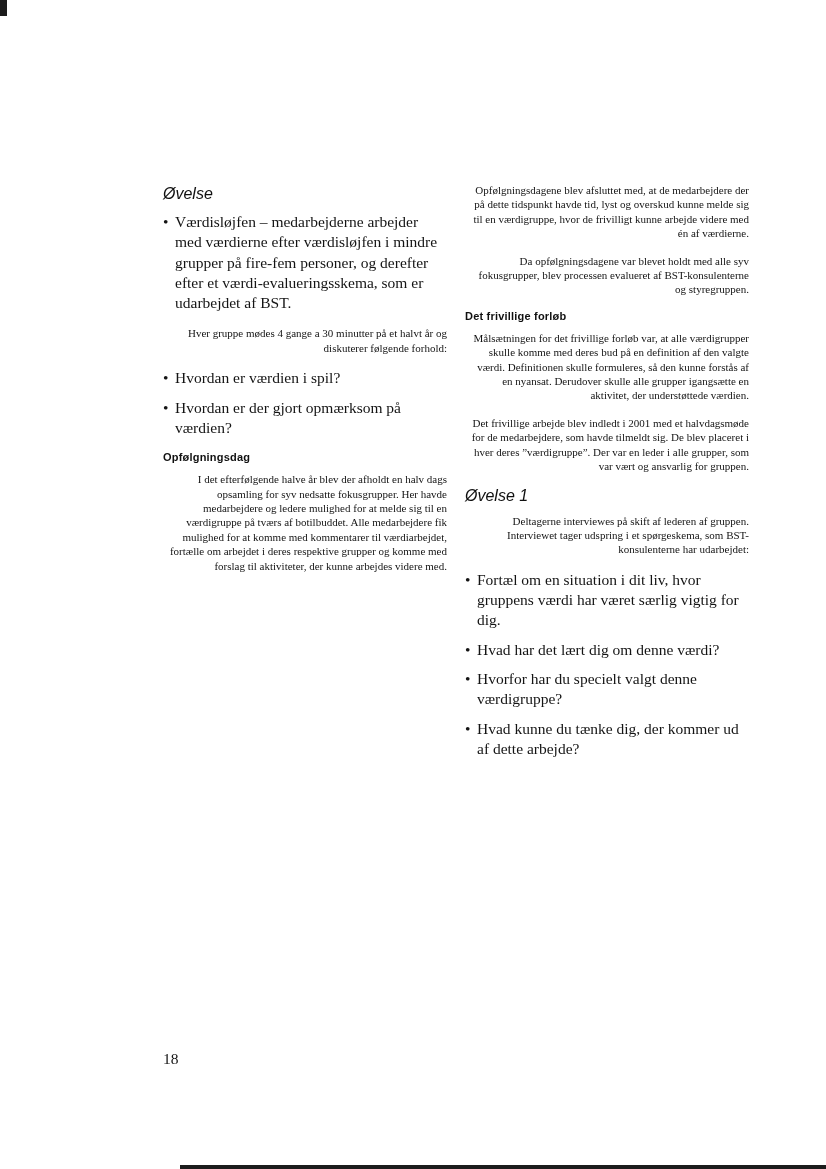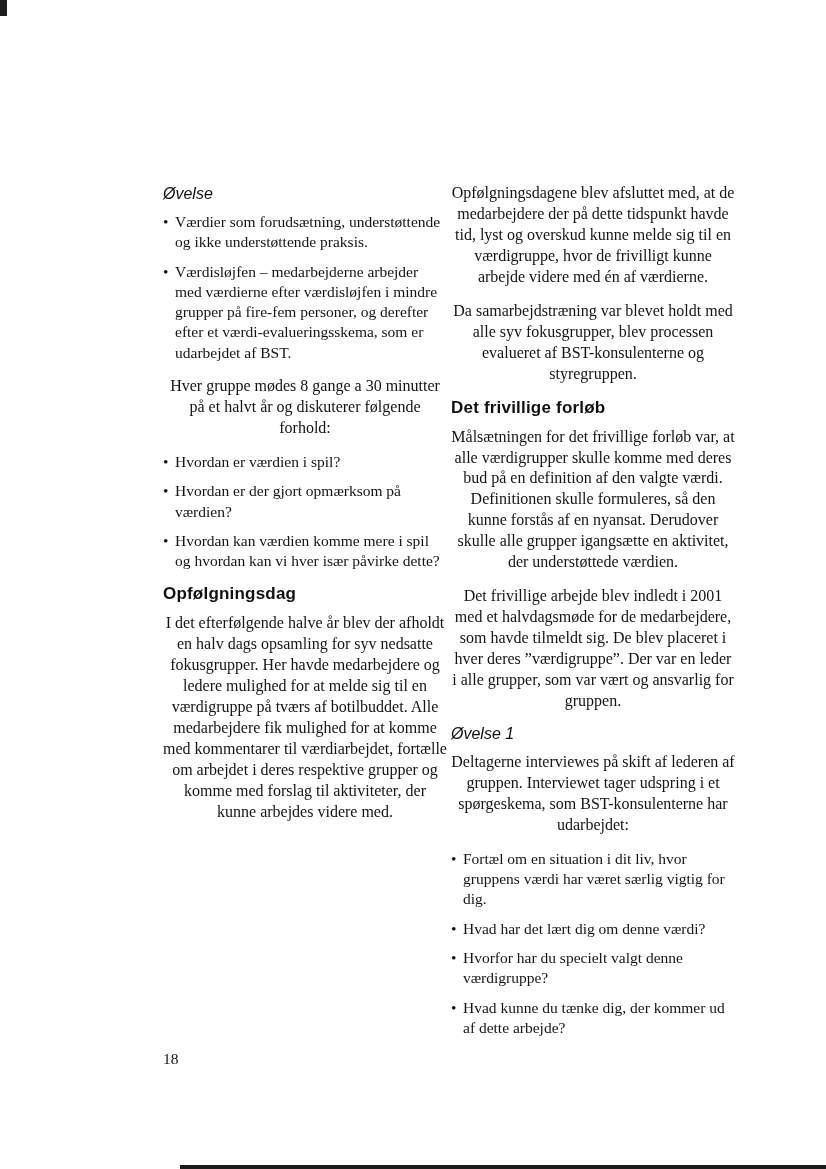--- a/index.html
+++ b/index.html
@@ -17,35 +17,35 @@
     overflow: hidden;
     font-family: "Liberation Serif", serif;
     color: #141414;
   }
   .content {
     position: absolute;
     left: 163px;
     top: 183px;
     width: 584px;
     display: flex;
-    gap: 4px;
+    gap: 18px;
   }
   .column {
     width: 284px;
     flex: 0 0 284px;
   }
   p.paragraph {
-    font-size: 16px;
+    font-size: 11px;
     line-height: 1.31;
     margin: 0 0 13px 0;
-    text-align: center;
+    text-align: right;
   }
   h2.heading-bold {
     font-family: "Liberation Sans", sans-serif;
-    font-size: 17px;
+    font-size: 11px;
     font-weight: 700;
     letter-spacing: 0.2px;
     margin: 4px 0 9px 0;
     color: #101010;
   }
   h3.heading-italic {
     font-family: "Liberation Sans", sans-serif;
     font-style: italic;
     font-weight: 400;
     font-size: 16px;
@@ -99,35 +99,33 @@
 </head>
 <body>
 
 <div class="page">
   <div class="artifact-top-left"></div>
 
   <div class="content">
       <div class="column">
         <h3 class="heading-italic">Øvelse</h3>
         <ul class="bullets">
-          <li>Værdier som forudsætning, understøttende og ikke understøttende praksis.</li>
           <li>Værdisløjfen – medarbejderne arbejder med værdierne efter værdisløjfen i mindre grupper på fire-fem personer, og derefter efter et værdi-evalueringsskema, som er udarbejdet af BST.</li>
         </ul>
-        <p class="paragraph">Hver gruppe mødes 8 gange a 30 minutter på et halvt år og diskuterer følgende forhold:</p>
+        <p class="paragraph">Hver gruppe mødes 4 gange a 30 minutter på et halvt år og diskuterer følgende forhold:</p>
         <ul class="bullets">
           <li>Hvordan er værdien i spil?</li>
           <li>Hvordan er der gjort opmærksom på værdien?</li>
-          <li>Hvordan kan værdien komme mere i spil og hvordan kan vi hver især påvirke dette?</li>
         </ul>
         <h2 class="heading-bold">Opfølgningsdag</h2>
         <p class="paragraph">I det efterfølgende halve år blev der afholdt en halv dags opsamling for syv nedsatte fokusgrupper. Her havde medarbejdere og ledere mulighed for at melde sig til en værdigruppe på tværs af botilbuddet. Alle medarbejdere fik mulighed for at komme med kommentarer til værdiarbejdet, fortælle om arbejdet i deres respektive grupper og komme med forslag til aktiviteter, der kunne arbejdes videre med.</p>
       </div>
       <div class="column">
         <p class="paragraph">Opfølgningsdagene blev afsluttet med, at de medarbejdere der på dette tidspunkt havde tid, lyst og overskud kunne melde sig til en værdigruppe, hvor de frivilligt kunne arbejde videre med én af værdierne.</p>
-        <p class="paragraph">Da samarbejdstræning var blevet holdt med alle syv fokusgrupper, blev processen evalueret af BST-konsulenterne og styregruppen.</p>
+        <p class="paragraph">Da opfølgningsdagene var blevet holdt med alle syv fokusgrupper, blev processen evalueret af BST-konsulenterne og styregruppen.</p>
         <h2 class="heading-bold">Det frivillige forløb</h2>
         <p class="paragraph">Målsætningen for det frivillige forløb var, at alle værdigrupper skulle komme med deres bud på en definition af den valgte værdi. Definitionen skulle formuleres, så den kunne forstås af en nyansat. Derudover skulle alle grupper igangsætte en aktivitet, der understøttede værdien.</p>
         <p class="paragraph">Det frivillige arbejde blev indledt i 2001 med et halvdagsmøde for de medarbejdere, som havde tilmeldt sig. De blev placeret i hver deres ”værdigruppe”. Der var en leder i alle grupper, som var vært og ansvarlig for gruppen.</p>
         <h3 class="heading-italic">Øvelse 1</h3>
         <p class="paragraph">Deltagerne interviewes på skift af lederen af gruppen. Interviewet tager udspring i et spørgeskema, som BST-konsulenterne har udarbejdet:</p>
         <ul class="bullets">
           <li>Fortæl om en situation i dit liv, hvor gruppens værdi har været særlig vigtig for dig.</li>
           <li>Hvad har det lært dig om denne værdi?</li>
           <li>Hvorfor har du specielt valgt denne værdigruppe?</li>
           <li>Hvad kunne du tænke dig, der kommer ud af dette arbejde?</li>

